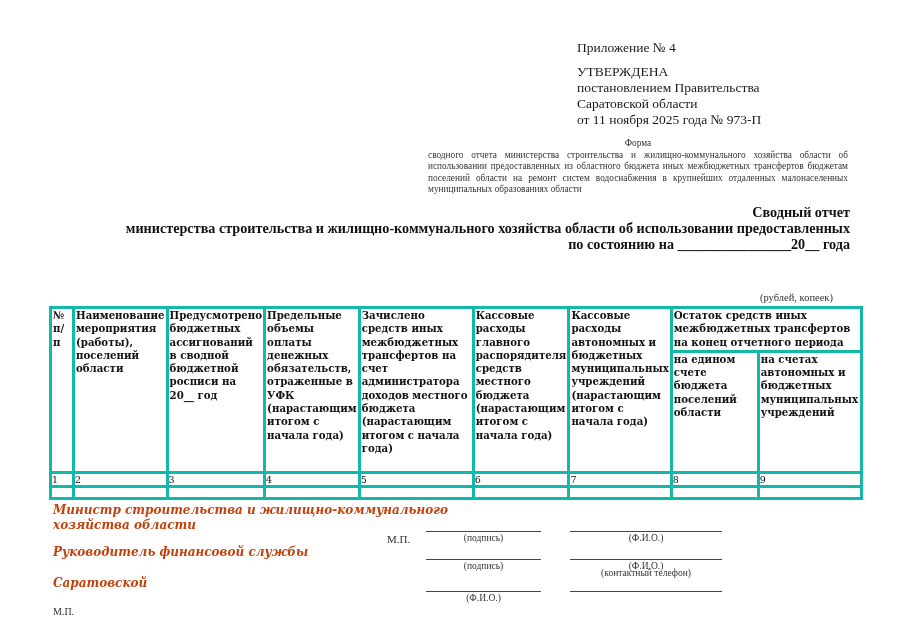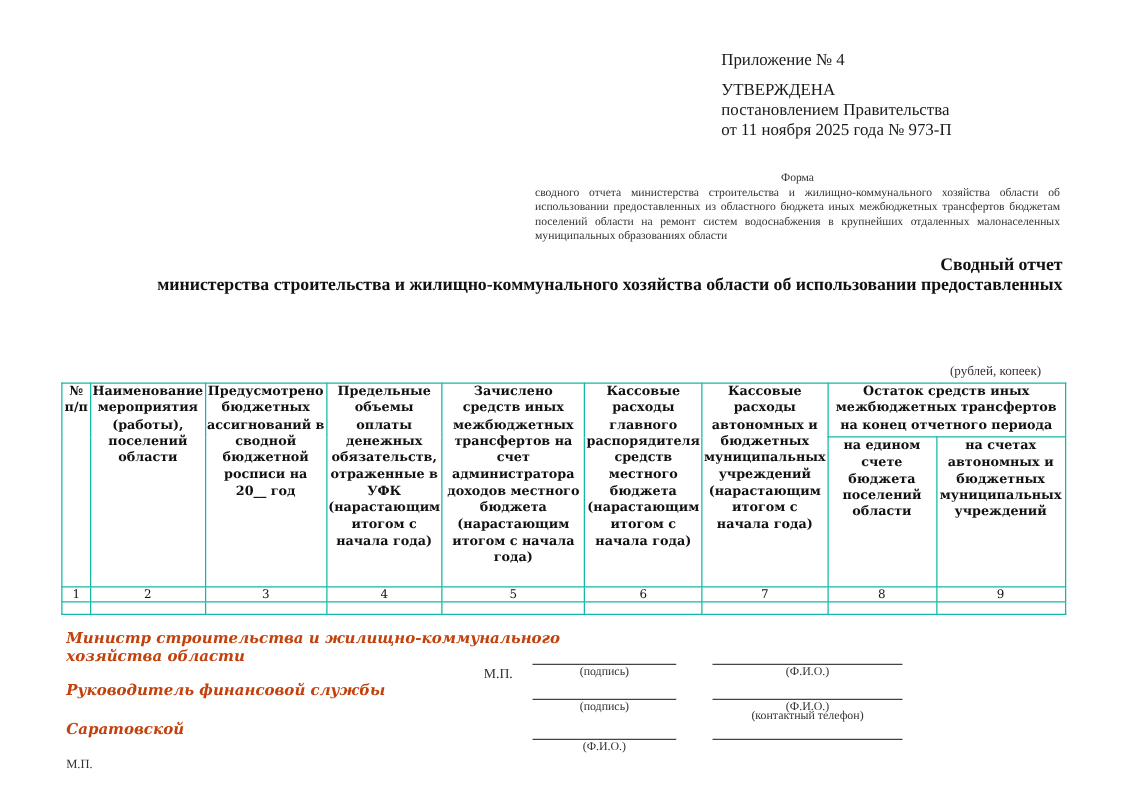--- a/index.html
+++ b/index.html
@@ -10,46 +10,48 @@
     .approved { left:577px; top:64px; font-size:13.5px; font-family:"Liberation Serif",serif; line-height:16px; }
     .approved div { white-space:nowrap; }
     .form-block { left:428px; top:138px; width:420px; font-size:9.3px; font-family:"Liberation Serif",serif; line-height:11.5px; color:#333; }
     .form-title { text-align:center; }
     .form-desc { text-align:justify; }
     .report-title { left:50px; top:204px; width:800px; text-align:right; font-family:"Liberation Serif",serif;
       font-weight:bold; font-size:14.2px; line-height:16px; color:#111; }
     .units { left:760px; top:292px; font-size:10.5px; font-family:"Liberation Serif",serif; color:#333; }
     table.report { position:absolute; left:49px; top:306px; border-collapse:collapse; table-layout:fixed;
       font-family:"DejaVu Serif",serif; font-weight:bold; font-size:10.2px; line-height:13.3px; color:#111; }
-    table.report td { border:1px solid #14b8a6; text-align:center; vertical-align:top; padding:0 1px; overflow:hidden; }
+    table.report td { border:3px solid #14b8a6; vertical-align:top; padding:0 1px; overflow:hidden; }
     table.report td.num { font-weight:normal; font-size:9.5px; line-height:11px; height:11px; padding:0; }
     table.report tr.empty td { height:9px; padding:0; }
     .sig-text { font-family:"DejaVu Serif",serif; font-weight:bold; font-size:12px; line-height:15px; color:#c2410c;font-style:italic; }
     .mp { font-family:"Liberation Serif",serif; font-size:11px; color:#333; }
     .line { position:absolute; border-top:1px solid #444; height:0; }
     .cap { position:absolute; font-family:"Liberation Serif",serif; font-size:9.5px; color:#333; text-align:center; }
   </style>
 </head>
 <body>
 
 <div class="abs appendix">Приложение № 4</div>
 <div class="abs approved">
   <div>УТВЕРЖДЕНА</div>
   <div>постановлением Правительства</div>
+  <div>Саратовской области</div>
   <div>от 11 ноября 2025 года № 973-П</div>
 </div>
 
 <div class="abs form-block">
   <div class="form-title">Форма</div>
   <div class="form-desc">сводного отчета министерства строительства и жилищно-коммунального хозяйства области об использовании предоставленных из областного бюджета иных межбюджетных трансфертов бюджетам поселений области на ремонт систем водоснабжения в крупнейших отдаленных малонаселенных муниципальных образованиях области</div>
 </div>
 
 <div class="abs report-title">
   <div>Сводный отчет</div>
   <div>министерства строительства и жилищно-коммунального хозяйства области об использовании предоставленных</div>
+  <div>по состоянию на ________________20__ года</div>
 </div>
 
 <div class="abs units">(рублей, копеек)</div>
 
 <table class="report">
   <colgroup>
     <col style="width:23px">
       <col style="width:90px">
       <col style="width:97px">
       <col style="width:92px">

